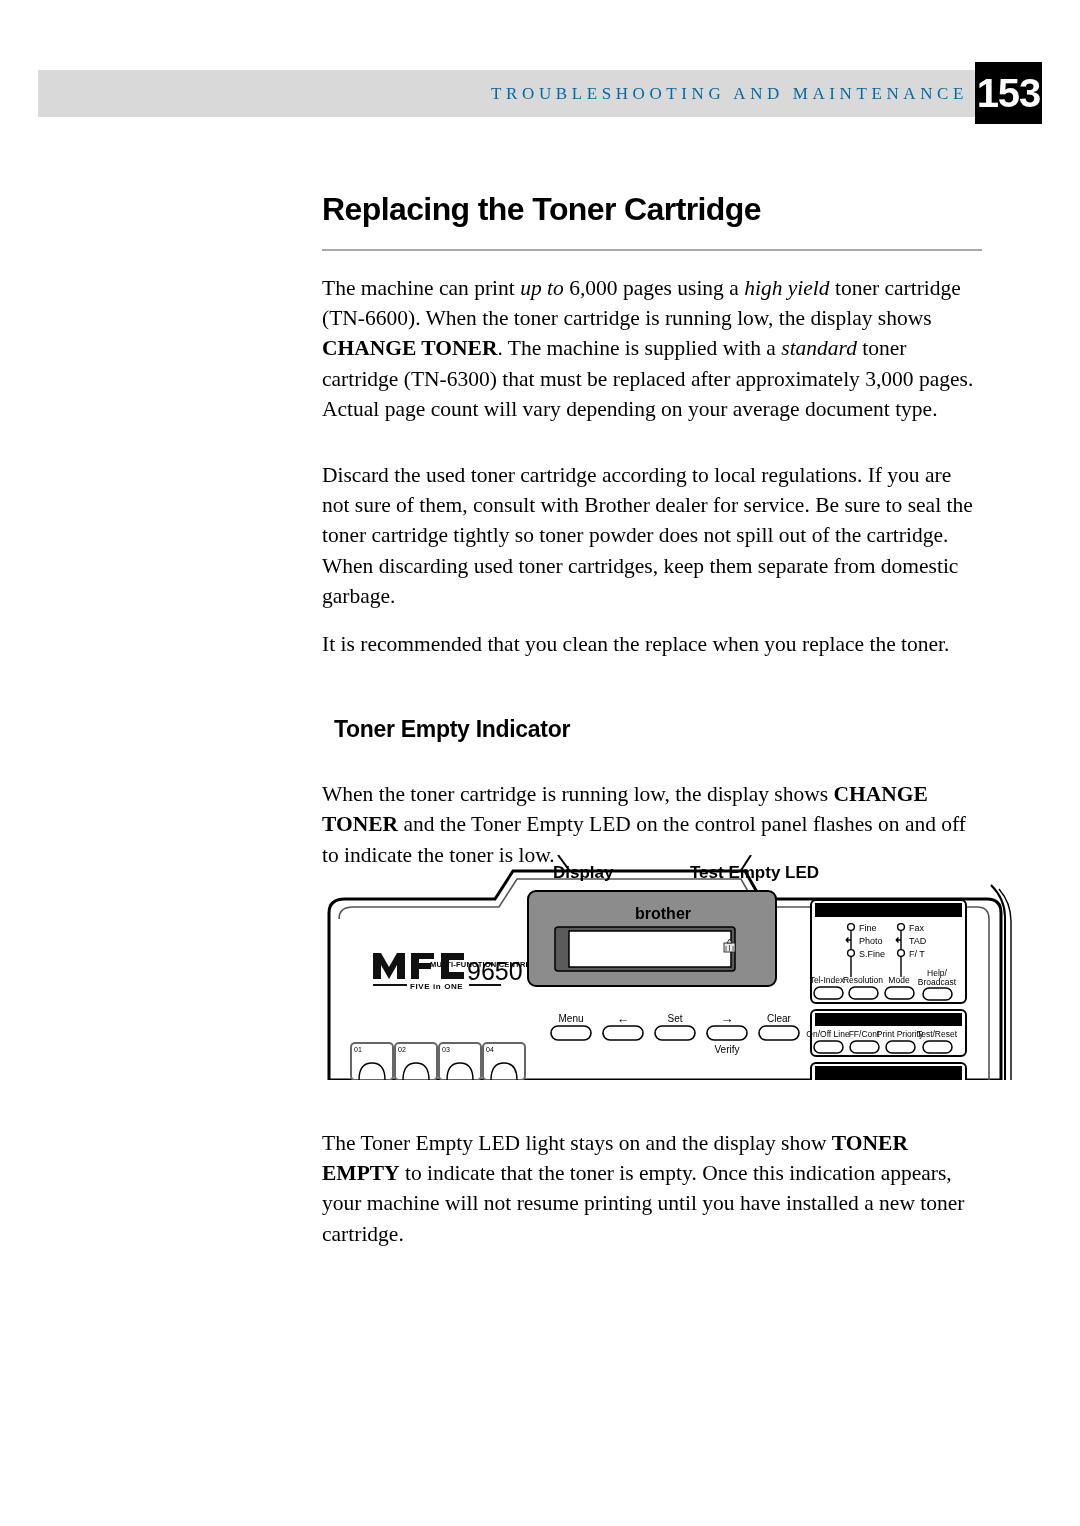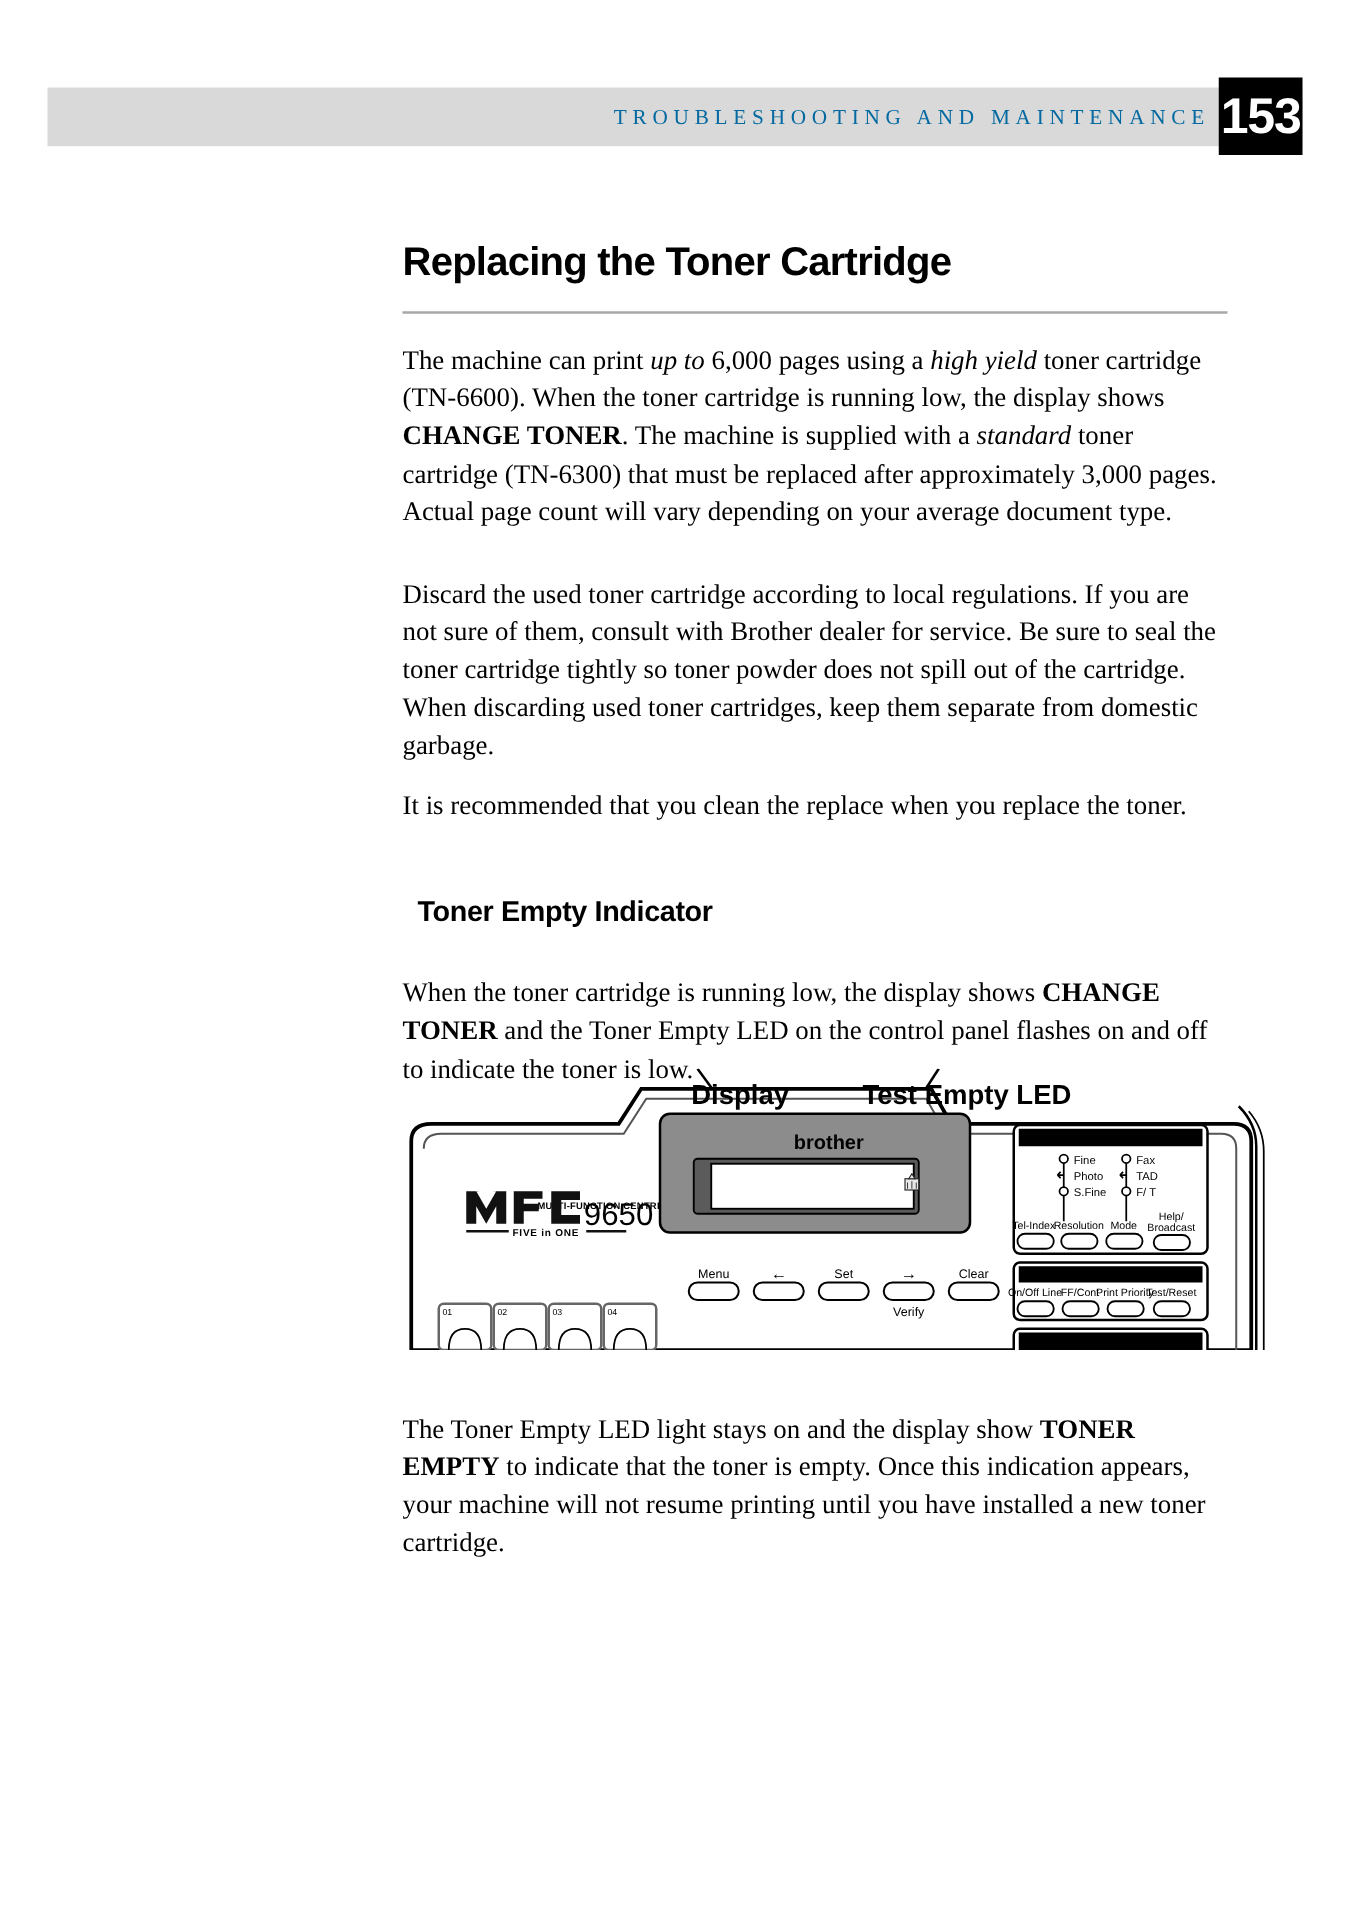--- a/index.html
+++ b/index.html
@@ -106,21 +106,21 @@
     position: absolute;
     left: 315px;
     top: 855px;
     width: 700px;
     height: 225px;
   }
   .callout-label {
     position: absolute;
     font-family: "Liberation Sans", sans-serif;
     font-weight: bold;
-    font-size: 22px;
+    font-size: 17px;
     color: #000000;
     white-space: nowrap;
     text-align: center;
   }
   .fig-svg {
     position: absolute;
     left: 0;
     top: 0;
   }
 

